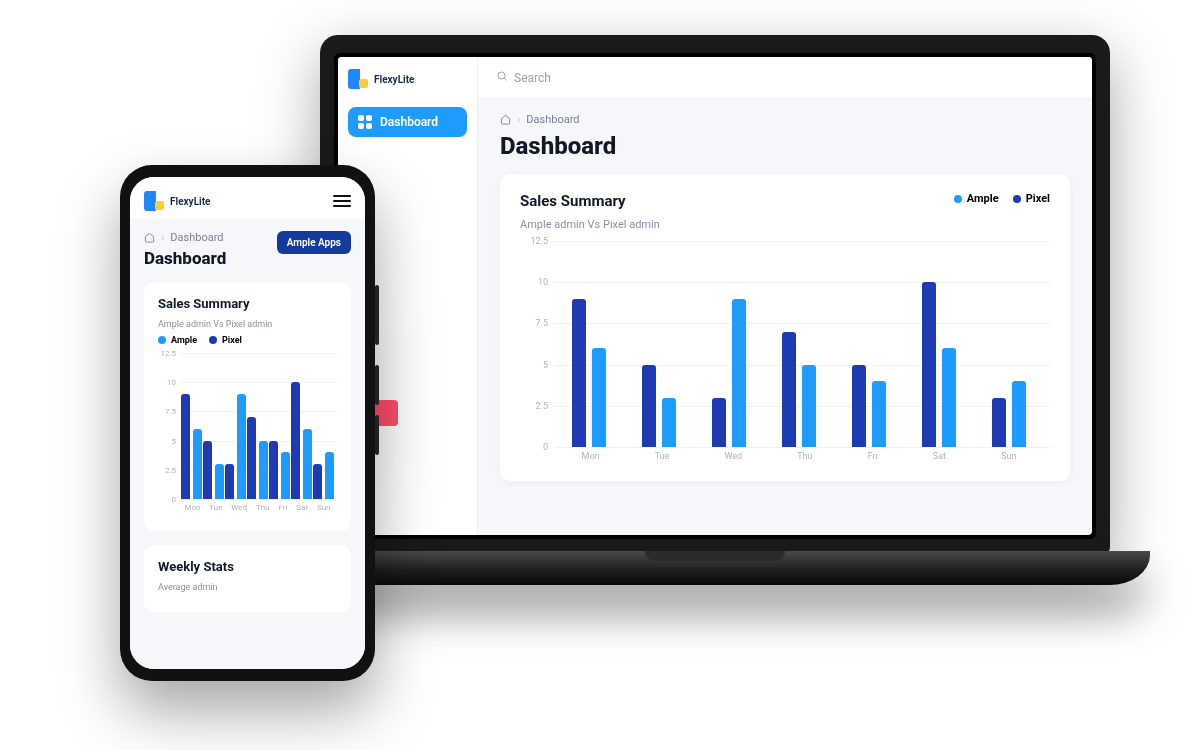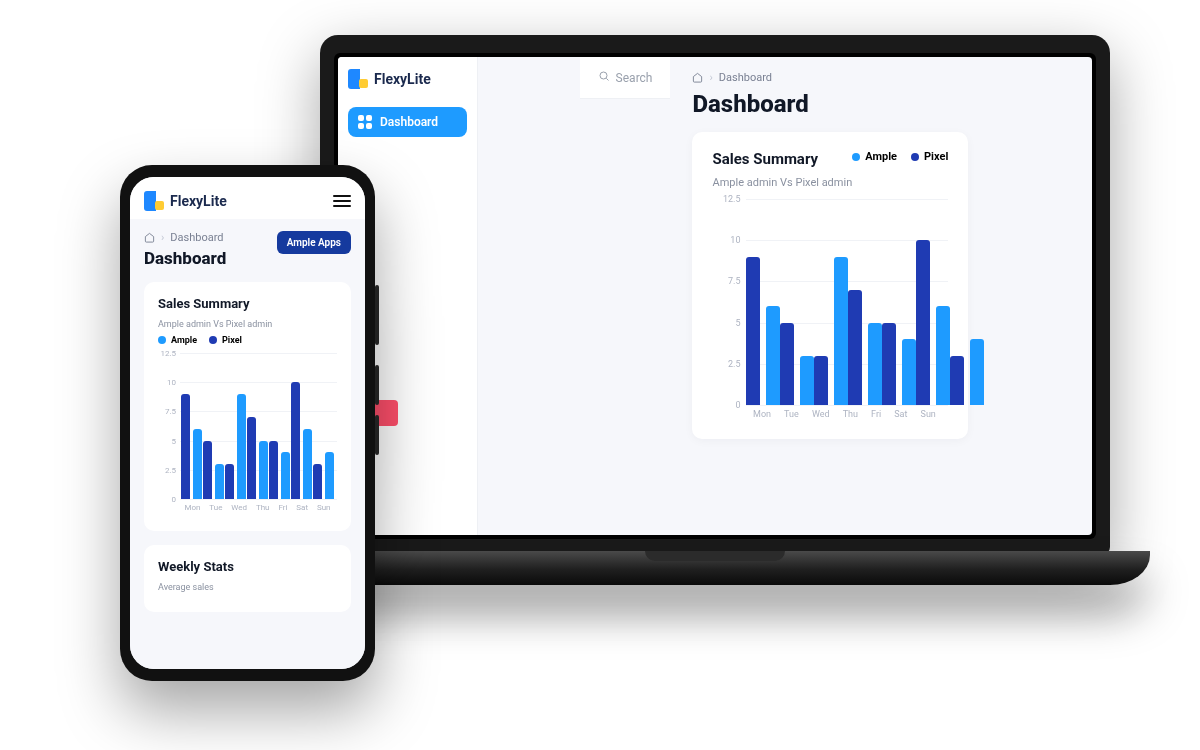--- a/index.html
+++ b/index.html
@@ -51,41 +51,41 @@
 
   
   .pink-tag {
     position: absolute; left: 372px; top: 400px; width: 26px; height: 26px;
     background: #ff4f6b; border-radius: 4px; z-index: 2;
   }
 
   
   .d-app { display: flex; width: 100%; height: 100%; background: #f6f7fb; }
   .d-side { width: 140px; background: #fff; border-right: 1px solid #eef0f4; padding: 12px 10px; }
-  .logo { display: flex; align-items: center; gap: 6px; font-weight: 700; color: #1b2a4e; font-size: 14px; }
+  .logo { display: flex; align-items: center; gap: 6px; font-weight: 700; color: #1b2a4e; font-size: 10px; }
   .logo-mark {
     width: 20px; height: 20px; position: relative;
   }
   .logo-mark::before {
     content:""; position:absolute; left:0; top:0; width:12px; height:20px;
     background:#1e88ff; border-radius:3px 0 0 3px;
   }
   .logo-mark::after {
     content:""; position:absolute; left:11px; top:10px; width:9px; height:9px;
     background:#ffcc33; border-radius:2px;
   }
   .nav-item {
     display:flex; align-items:center; gap:8px; margin-top:18px;
     background:#1e9bff; color:#fff; padding:8px 10px; border-radius:8px;
     font-size:12px; font-weight:600;
   }
   .nav-ico { width:14px; height:14px; display:grid; grid-template:1fr 1fr/1fr 1fr; gap:2px; }
   .nav-ico span { background:#fff; border-radius:2px; }
 
-  .d-main { flex:1; display:flex; flex-direction:row;justify-content:center; }
+  .d-main { flex:1; display:flex; flex-direction:column; }
   .d-top  { height:42px; background:#fff; border-bottom:1px solid #eef0f4; display:flex; align-items:center; padding:0 18px; color:#9aa1ad; font-size:12px; gap:6px;}
   .d-body { padding:14px 22px; overflow:hidden; }
   .crumb { display:flex; align-items:center; gap:6px; color:#7a8193; font-size:11px; }
   .crumb .sep { color:#c3c8d4; }
   .page-title { font-size:24px; font-weight:800; color:#111827; margin:6px 0 14px; }
 
   .card { background:#fff; border-radius:10px; padding:18px 20px 10px; box-shadow:0 2px 10px rgba(17,24,39,.04); }
   .card-head { display:flex; justify-content:space-between; align-items:flex-start; }
   .card-title { font-size:15px; font-weight:700; color:#111827; }
   .card-sub   { font-size:11px; color:#8a91a0; margin-top:8px; }
@@ -370,20 +370,20 @@
                   <span>Thu</span>
                   <span>Fri</span>
                   <span>Sat</span>
                   <span>Sun</span>
                 </div>
               </div>
           </div>
 
           <div class="m-card" style="padding-bottom:20px">
             <div class="card-title" style="font-size:13px">Weekly Stats</div>
-            <div class="card-sub" style="font-size:9px">Average sales</div>
+            <div class="card-sub" style="font-size:9px">Average admin</div>
           </div>
         </div>
       </div>
     </div>
   </div>
 
 </div>
 
 </body></html>

